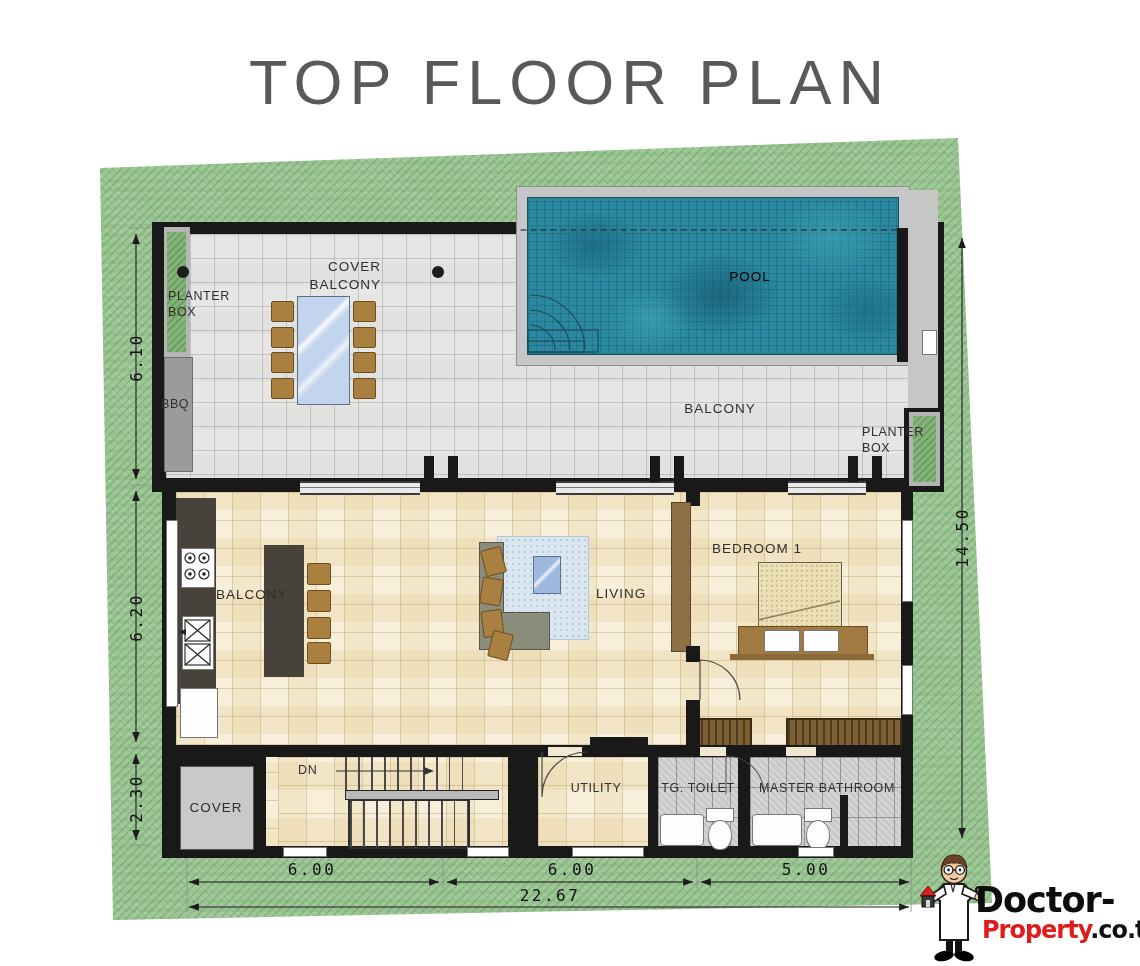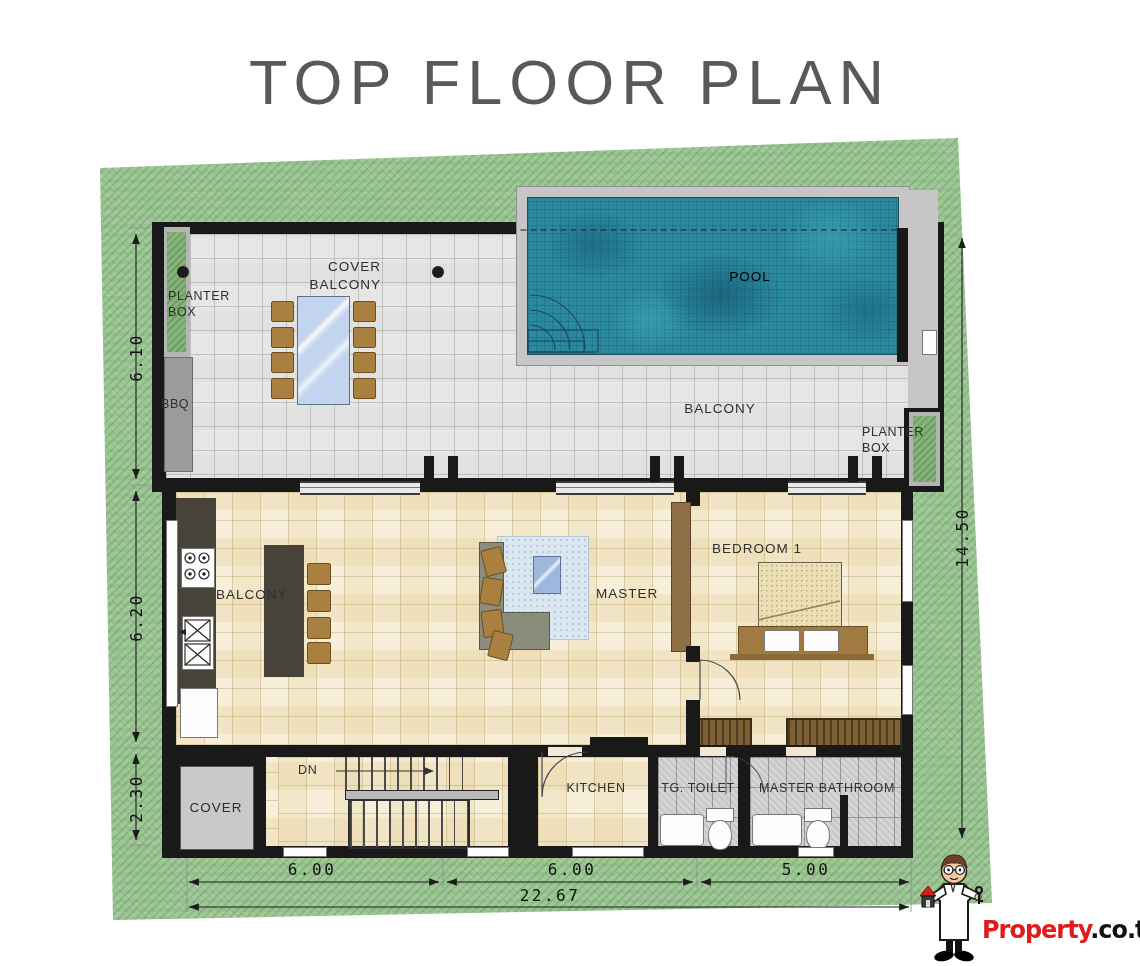--- a/index.html
+++ b/index.html
@@ -266,25 +266,25 @@
   <div class="lbl small" style="left:168px;top:288px;width:80px;">PLANTER
 BOX</div>
   <div class="lbl small" style="left:161px;top:396px;width:44px;">BBQ</div>
   <div class="lbl" style="left:236px;top:258px;width:145px;text-align:right;">COVER
 BALCONY</div>
   <div class="lbl" style="left:700px;top:268px;width:100px;text-align:center;color:#000000;">POOL</div>
   <div class="lbl" style="left:660px;top:400px;width:120px;text-align:center;">BALCONY</div>
   <div class="lbl small" style="left:862px;top:424px;width:86px;">PLANTER
 BOX</div>
   <div class="lbl" style="left:216px;top:586px;width:95px;">BALCONY</div>
-  <div class="lbl" style="left:596px;top:585px;width:90px;">MASTER</div>
+  <div class="lbl" style="left:596px;top:585px;width:90px;">LIVING</div>
   <div class="lbl" style="left:712px;top:540px;width:115px;">BEDROOM 1</div>
   <div class="lbl" style="left:182px;top:799px;width:68px;text-align:center;z-index:41;">COVER</div>
   <div class="lbl small" style="left:298px;top:762px;width:40px;">DN</div>
-  <div class="lbl small" style="left:556px;top:780px;width:80px;text-align:center;">KITCHEN</div>
+  <div class="lbl small" style="left:556px;top:780px;width:80px;text-align:center;">UTILITY</div>
   <div class="lbl small" style="left:645px;top:780px;width:106px;text-align:center;">TG. TOILET</div>
   <div class="lbl small" style="left:748px;top:780px;width:158px;text-align:center;">MASTER BATHROOM</div>
 
   <div class="dim vdim" style="left:91px;top:348px;width:90px;">6.10</div>
   <div class="dim vdim" style="left:91px;top:608px;width:90px;">6.20</div>
   <div class="dim vdim" style="left:91px;top:789px;width:90px;">2.30</div>
   <div class="dim vdim" style="left:917px;top:528px;width:90px;">14.50</div>
   <div class="dim" style="left:272px;top:860px;width:80px;">6.00</div>
   <div class="dim" style="left:532px;top:860px;width:80px;">6.00</div>
   <div class="dim" style="left:766px;top:860px;width:80px;text-align:center;">5.00</div>
@@ -311,15 +311,16 @@
     <path d="M31,34 L33,42 L35,34" fill="none" stroke="#333" stroke-width="1.2"></path>
     <circle cx="34" cy="21" r="12.5" fill="#f3c9a2" stroke="#222" stroke-width="1.5"></circle>
     <path d="M21,18 Q24,4 34,5 Q45,4 47,18 Q41,12 34,13 Q27,12 21,18 Z" fill="#6b4226" stroke="#3c2412" stroke-width="1"></path>
     <circle cx="28.5" cy="20" r="4.4" fill="#fff" stroke="#222" stroke-width="1.4"></circle>
     <circle cx="40" cy="20" r="4.4" fill="#fff" stroke="#222" stroke-width="1.4"></circle>
     <line x1="33" y1="20" x2="35.6" y2="20" stroke="#222" stroke-width="1.4"></line>
     <circle cx="28.5" cy="20" r="1.4" fill="#222"></circle>
       <circle cx="40" cy="20" r="1.4" fill="#222"></circle>
     <path d="M30,28 Q34,31 38,28" fill="none" stroke="#222" stroke-width="1.2"></path>
   </svg>
+  <div id="logo-text1">Doctor-</div>
   <div id="logo-text2"><span style="color:#e01b1b;">Property</span><span style="color:#111;">.co.th</span></div>
 
 </div>
 
 </body></html>

